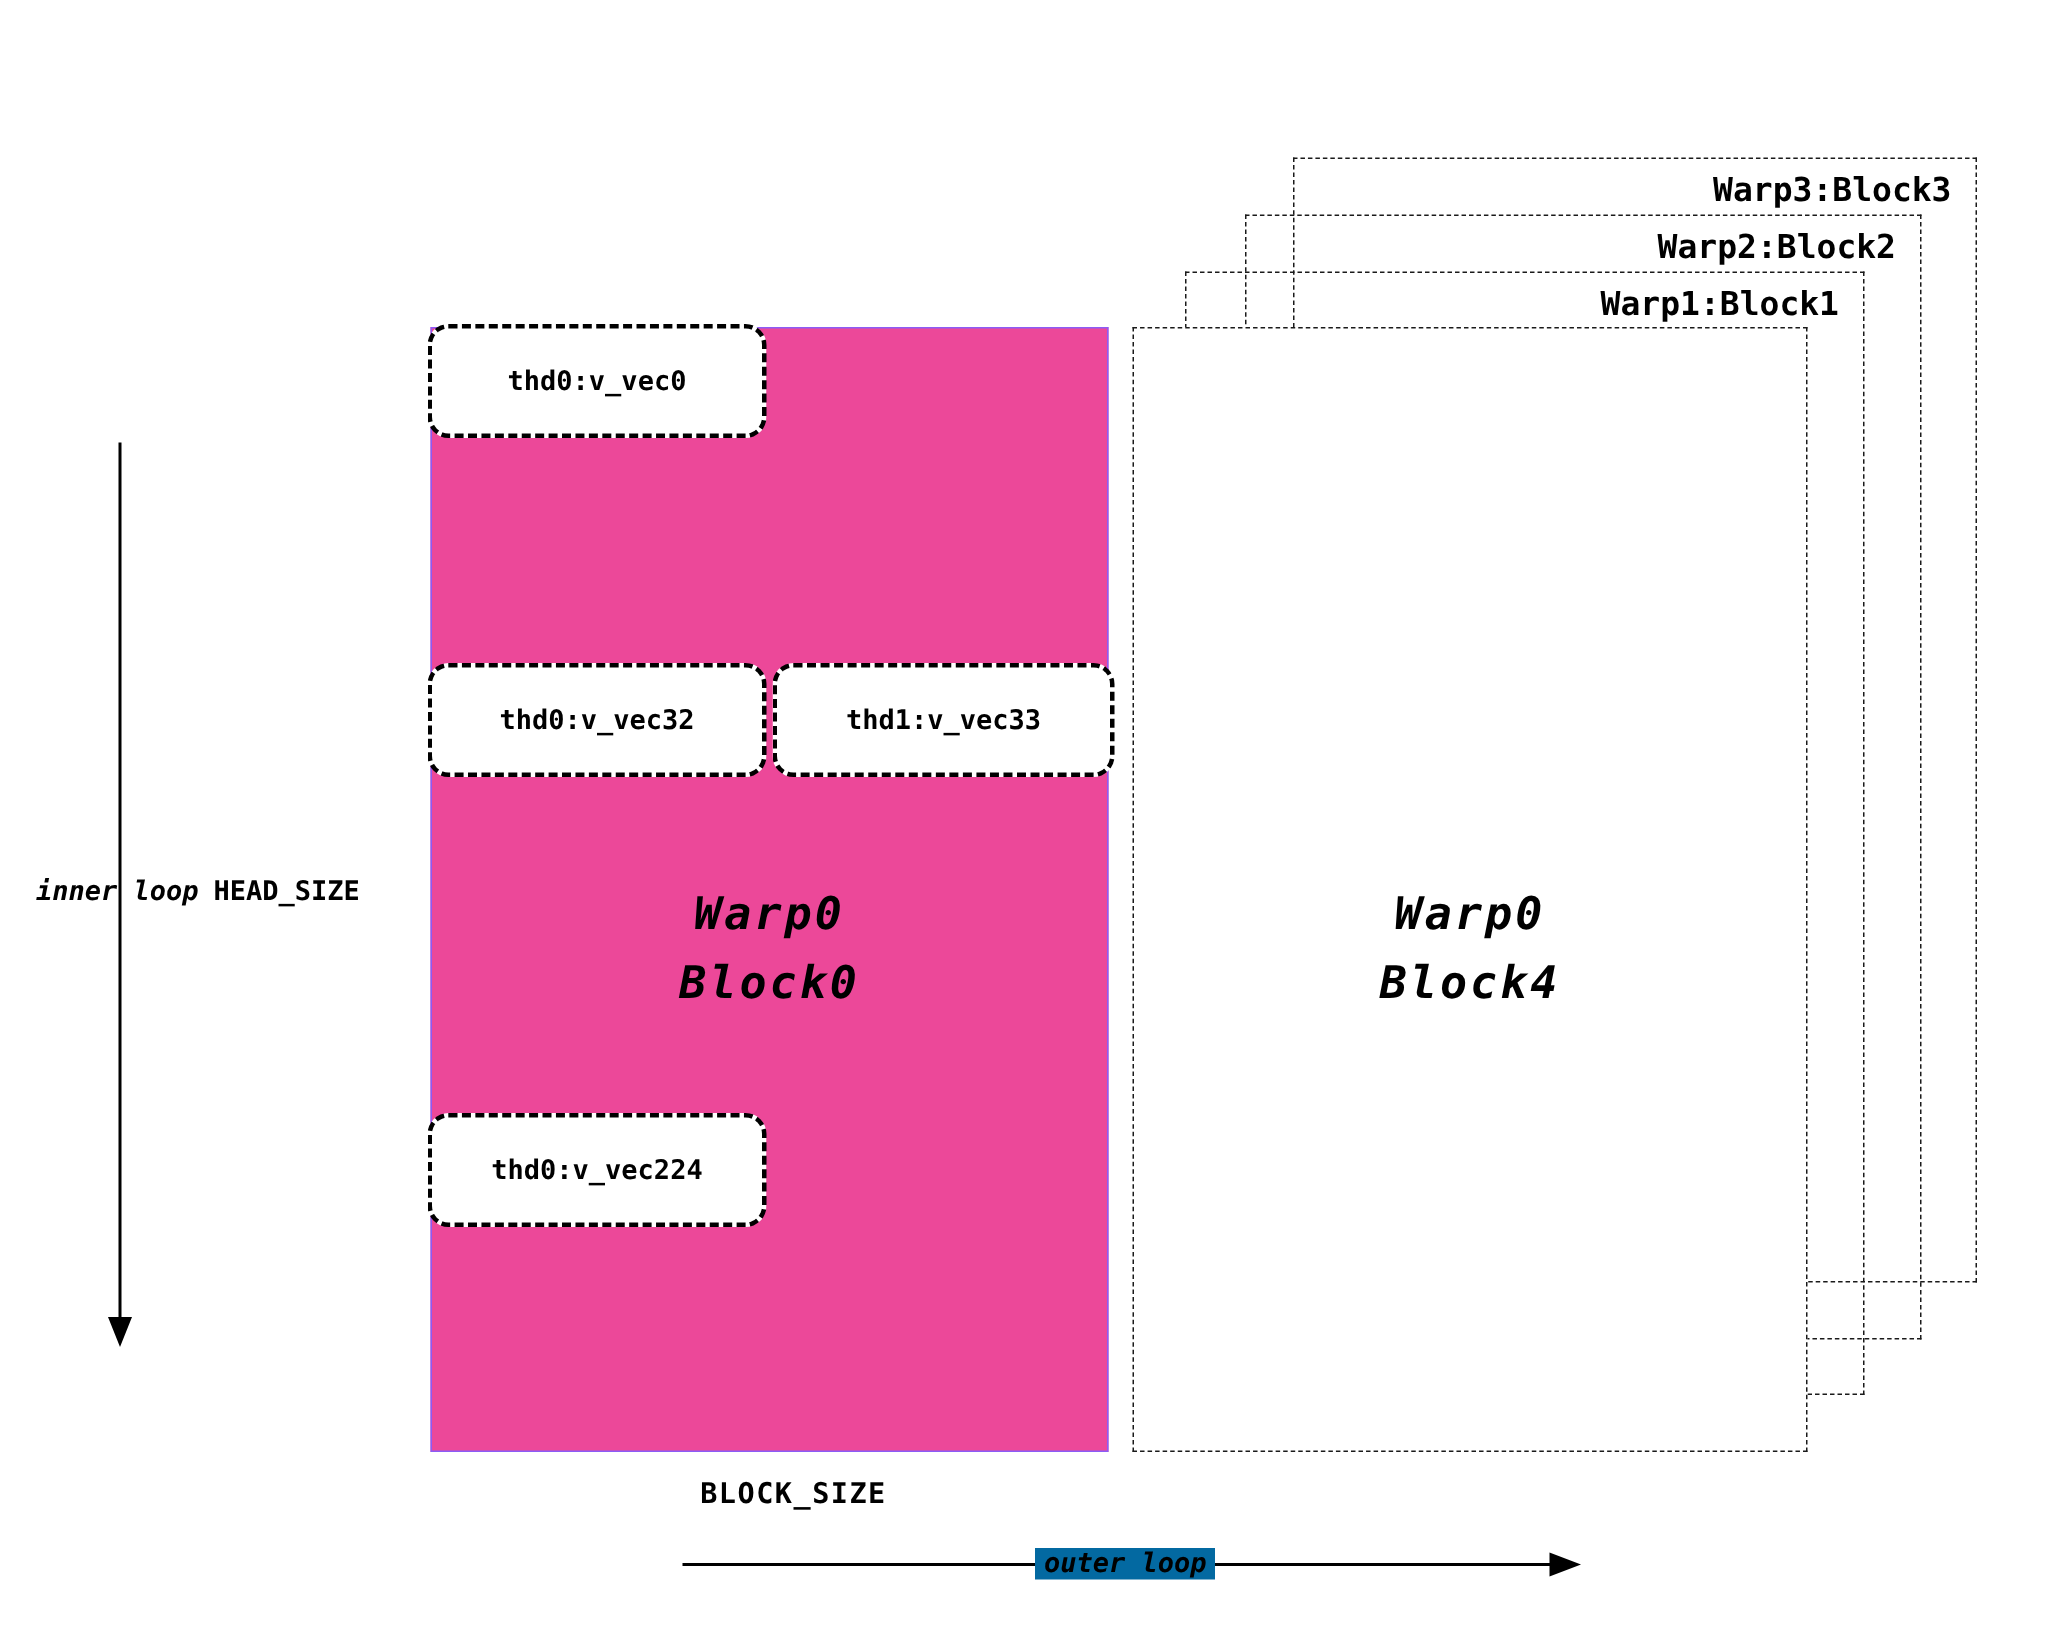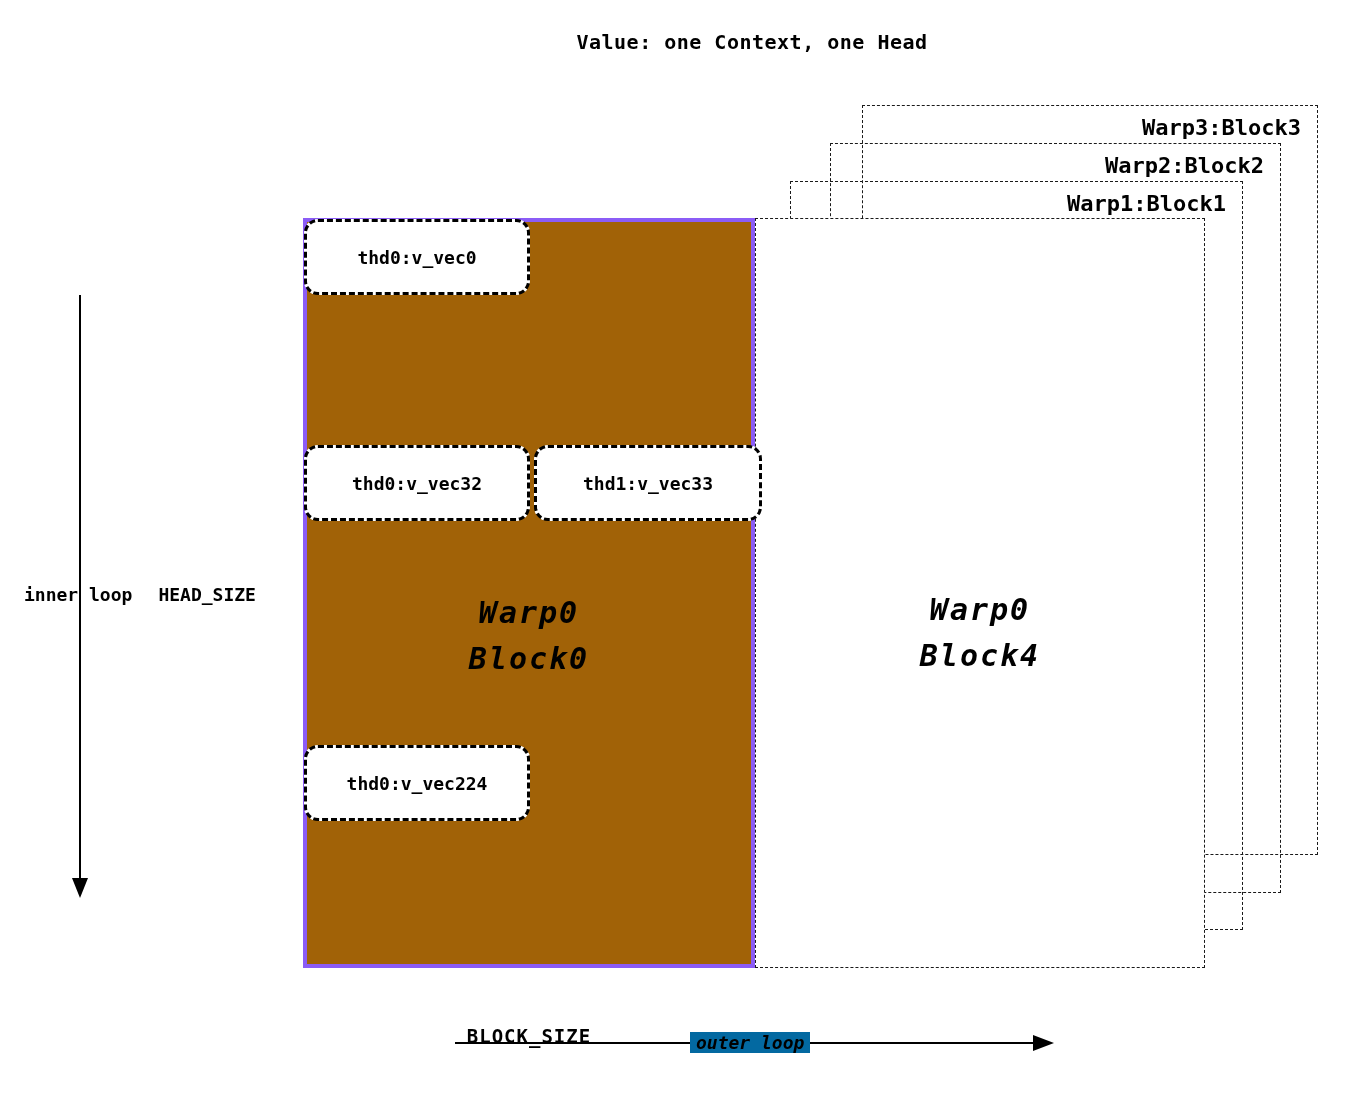--- a/index.html
+++ b/index.html
@@ -25,22 +25,22 @@
   .back-label{
     position:absolute;top:9px;right:14px;
     font-weight:bold;font-size:22px;white-space:nowrap;
     background:#fff;padding:0 2px;
   }
   .block4{
     position:absolute;left:755px;top:218px;width:450px;height:750px;
     border:1.5px dashed #1a1a1a;background:#ffffff;z-index:4;
   }
   .block0{
-    position:absolute;left:303px;top:218px;width:452px;height:750px;
-    border:4px solid #8b5cf6;background:#a16207;z-index:5;
+    position:absolute;left:287px;top:218px;width:452px;height:750px;
+    border:1px solid #8b5cf6;background:#ec4899;z-index:5;
   }
   .warp-label{
     position:absolute;top:328px;left:0;width:100%;
     text-align:center;font-weight:bold;font-style:italic;
     font-size:30px;line-height:46px;letter-spacing:2px;margin-top:40px;
   }
   .vcell{
     position:absolute;height:76px;
     border:3px dashed #000;border-radius:14px;background:#fff;
     display:flex;align-items:center;justify-content:center;
@@ -48,41 +48,40 @@
   }
   .vcell.c0{left:-3px;width:226px;}
   .vcell.c1{left:227px;width:228px;}
   .row0{top:-3px;}
   .row1{top:223px;}
   .row2{top:523px;}
   .inner-label{
     position:absolute;left:24px;top:584px;
     font-size:18px;font-weight:bold;white-space:nowrap;
   }
-  .inner-label .it{margin-right:26px;}
+  .inner-label .it{font-style:italic;margin-right:10px;}
   .block-size-label{
     position:absolute;left:303px;top:985px;width:452px;
-    text-align:center;font-weight:bold;font-size:19px;letter-spacing:1px;margin-top:40px;
+    text-align:center;font-weight:bold;font-size:19px;letter-spacing:1px;
   }
   .outer-label{
     position:absolute;left:690px;top:1032px;
     font-weight:bold;font-style:italic;font-size:18px;
     background:#0369a1;padding:0 6px;z-index:7;white-space:nowrap;
   }
   .arrow-layer{
     position:absolute;left:0;top:0;width:1364px;height:1098px;
     z-index:6;pointer-events:none;
   }
 </style>
 </head>
 <body>
 
 <div class="canvas">
 
-  <div class="title">Value: one Context, one Head</div>
 
   <div class="back-rect warp3">
     <div class="back-label">Warp3:Block3</div>
   </div>
   <div class="back-rect warp2">
     <div class="back-label">Warp2:Block2</div>
   </div>
   <div class="back-rect warp1">
     <div class="back-label">Warp1:Block1</div>
   </div>

